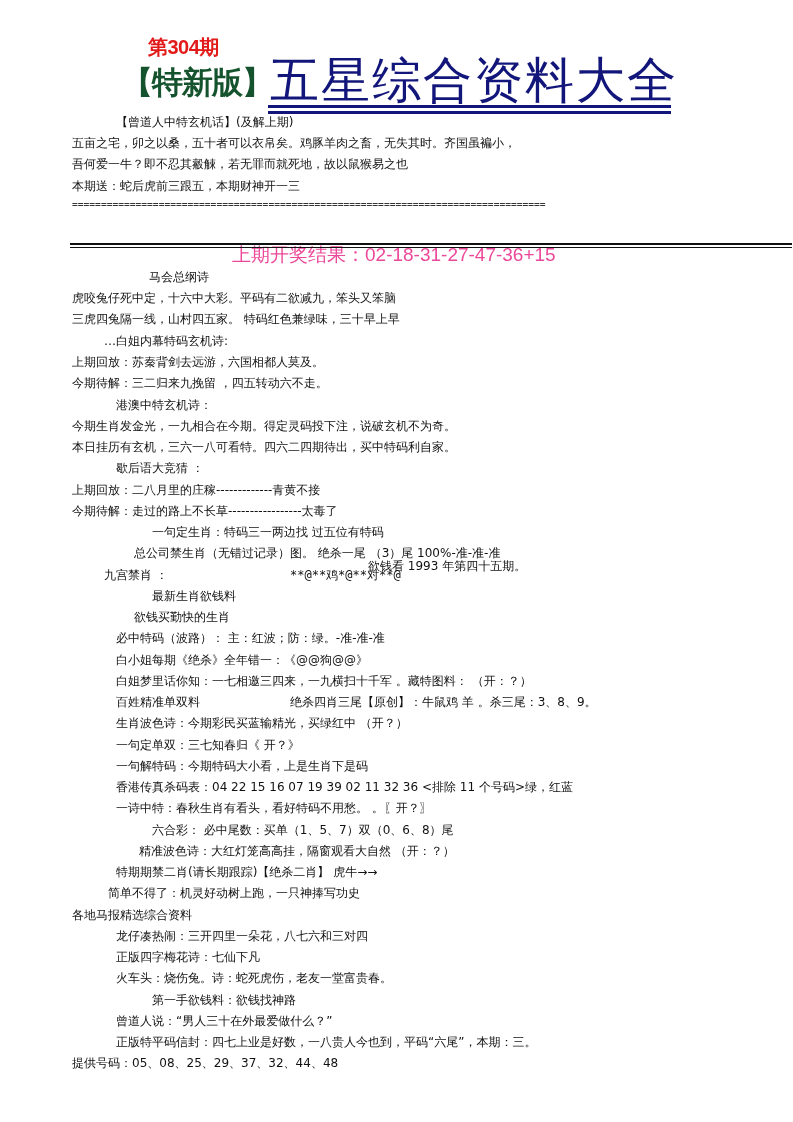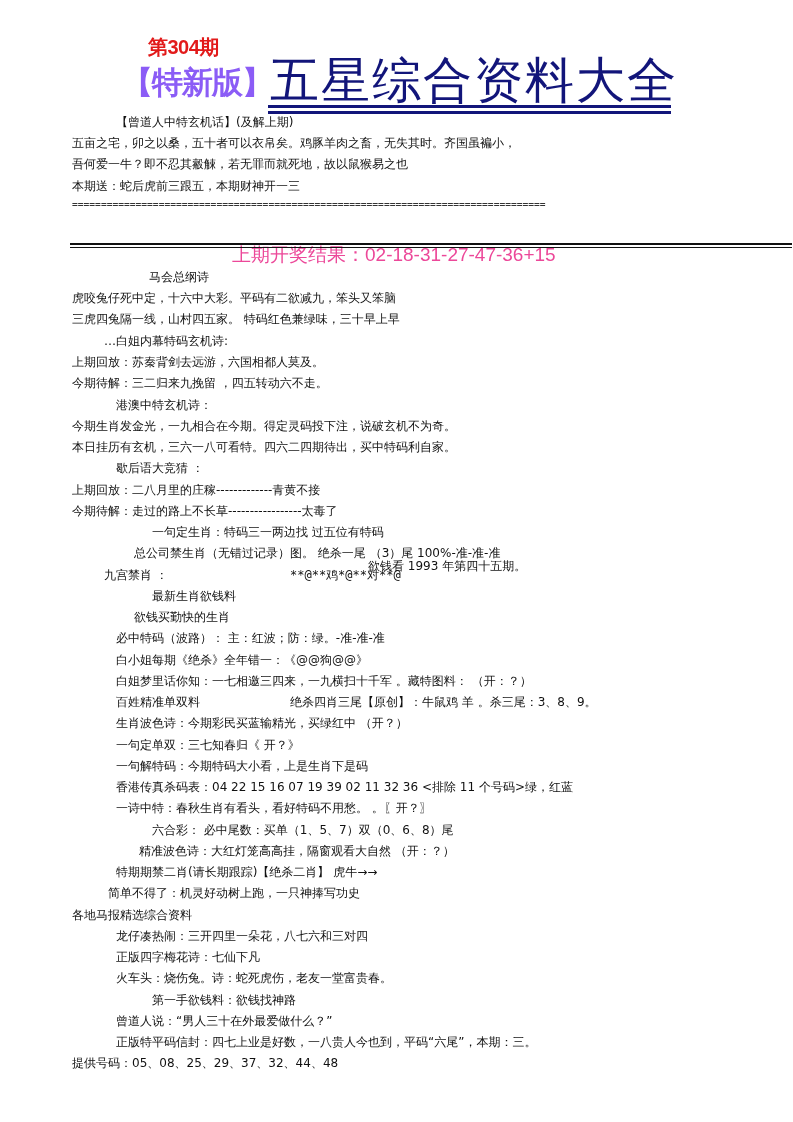--- a/index.html
+++ b/index.html
@@ -17,21 +17,21 @@
     }
     .abs { position: absolute; white-space: nowrap; }
     .issue {
       left: 148px; top: 34px;
       font-size: 20px; font-weight: bold; color: #e21a1a;
       font-family: "Liberation Sans", "DejaVu Sans", sans-serif;
       letter-spacing: -0.5px;
     }
     .edition {
       left: 122px; top: 62px;
-      font-size: 31px; font-weight: bold; color: #8b5cf6;
+      font-size: 31px; font-weight: bold; color: #14532d;
       font-family: "DejaVu Serif", "Liberation Serif", serif;
       letter-spacing: -1px;
     }
     .main-title {
       left: 270px; top: 56px;
       font-size: 49px; color: #12157a;
       font-family: "DejaVu Serif", "Liberation Serif", serif;
       letter-spacing: 2px;
       line-height: 50px;
     }

